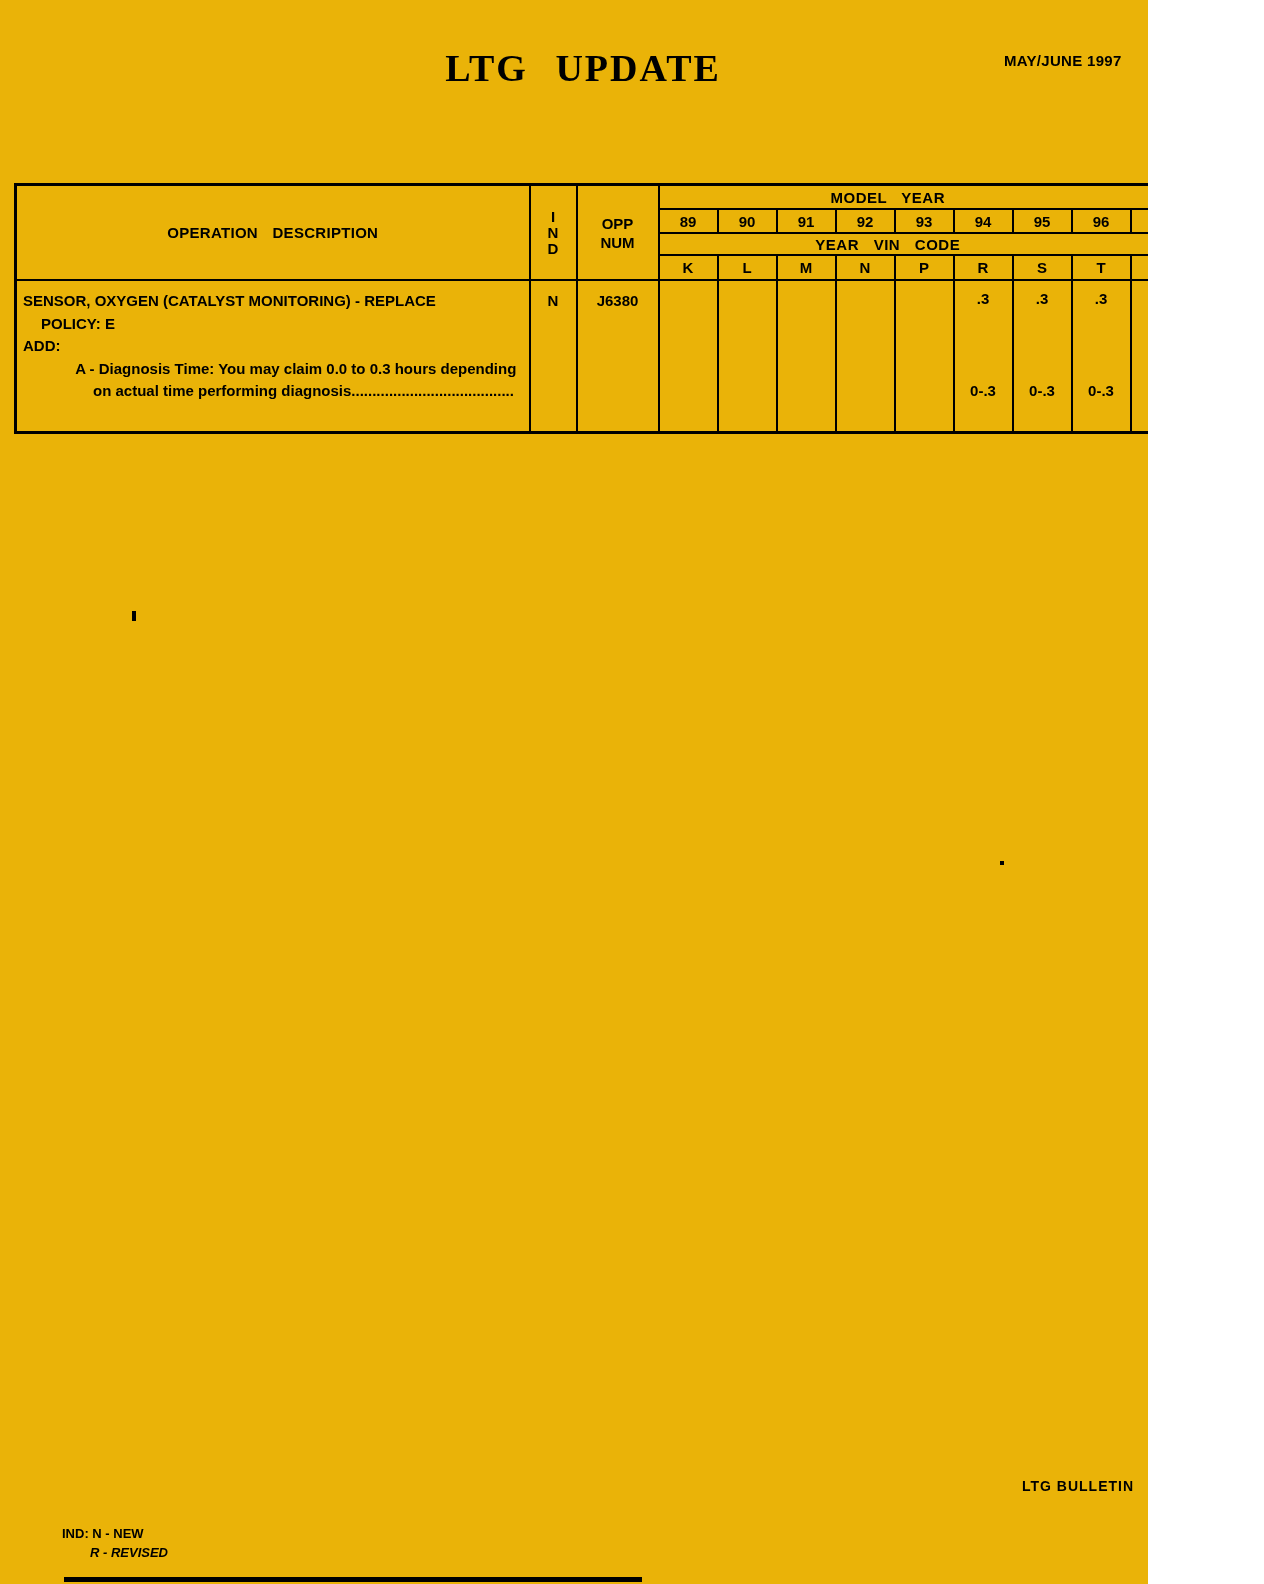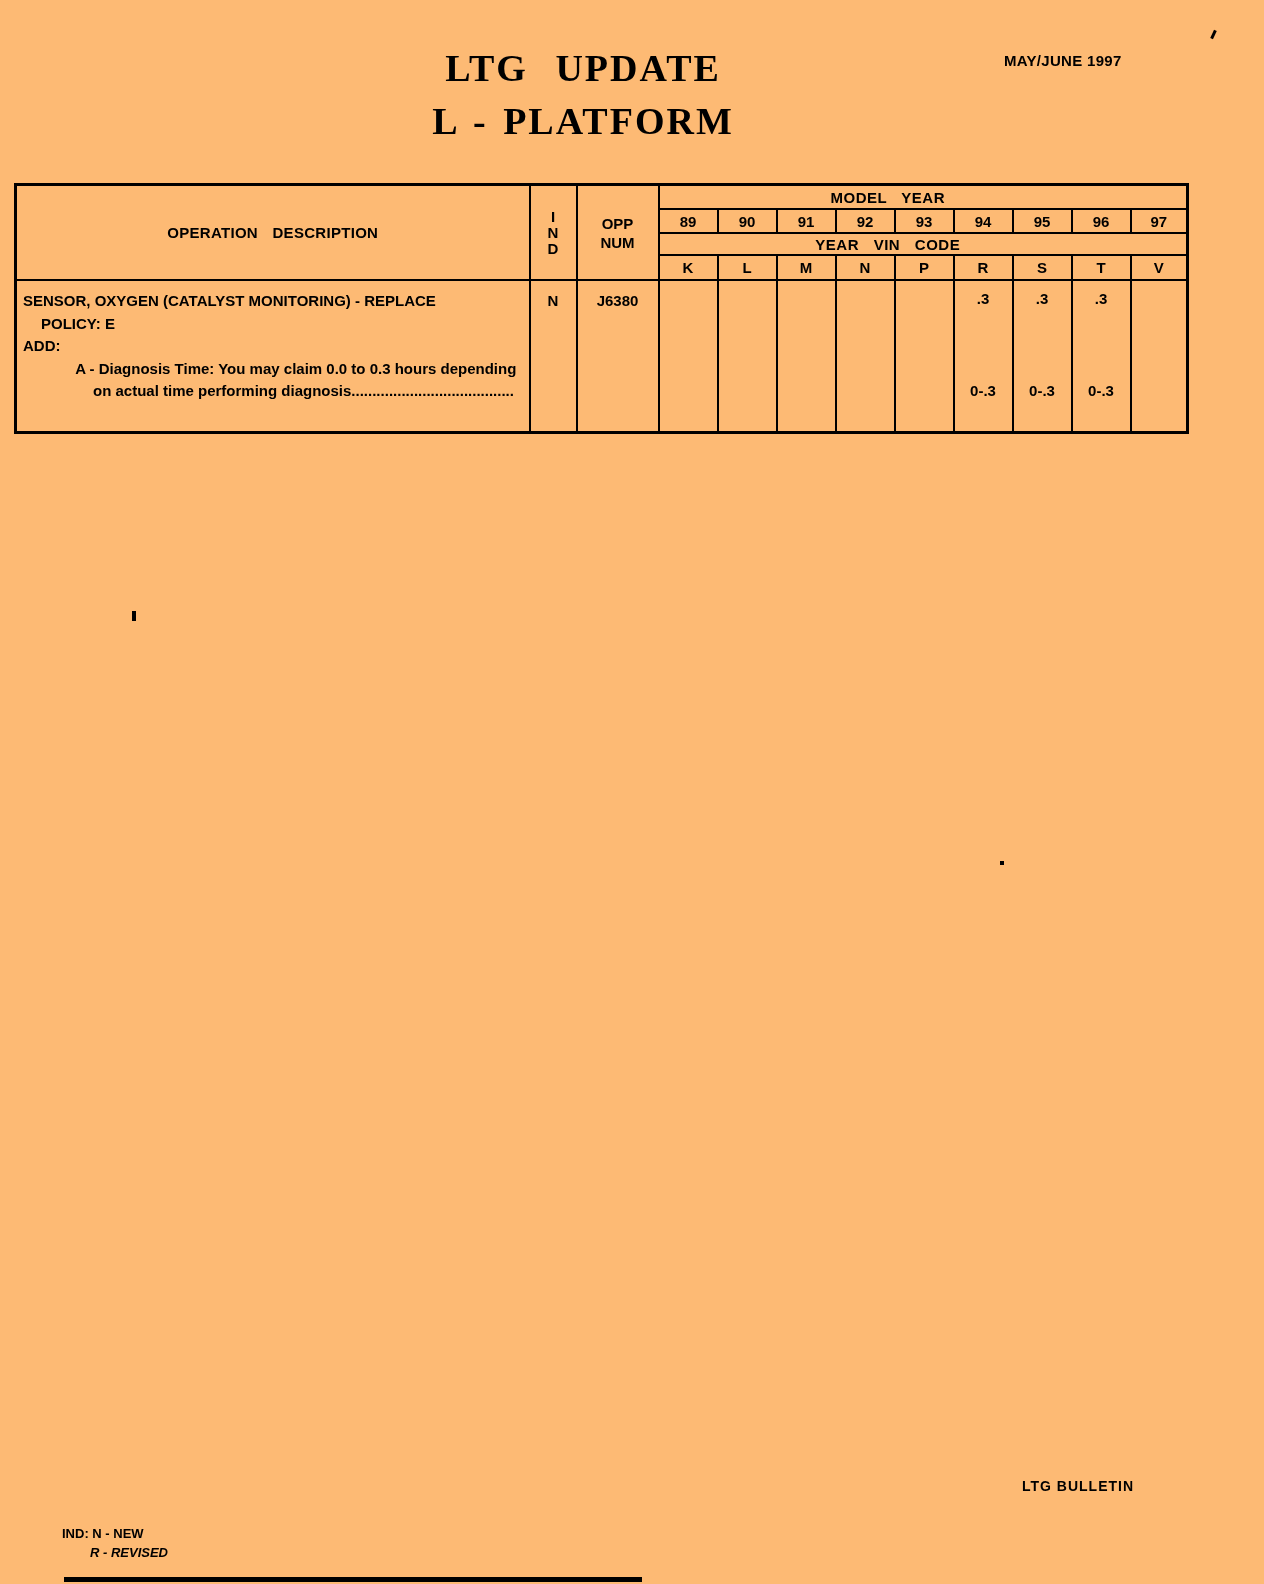--- a/index.html
+++ b/index.html
@@ -1,17 +1,17 @@
 <!DOCTYPE html>
 <html><head>
 <meta charset="utf-8">
 <style>
   html, body { margin:0; padding:0; background:#fff; }
   .page {
-    position:relative; width:1264px; height:1584px; background:#fdba74;
+    position:relative; width:1148px; height:1584px; background:#eab308;
     font-family:"Liberation Sans", sans-serif; color:#000; overflow:hidden;
   }
 
   
   .title-block {
     position:absolute; top:46px; left:0; width:1166px; text-align:center;
     font-family:"Liberation Serif", serif; font-weight:bold; color:#000;
   }
   .title-line1 { font-size:38px; line-height:44px; letter-spacing:2px; word-spacing:16px; }
   .title-line2 { font-size:38px; line-height:44px; letter-spacing:2px; word-spacing:4px; margin-top:9px; }
@@ -77,21 +77,20 @@
   .speck-mid   { left:1000px; top:861px; width:4px; height:4px; }
   .bottom-streak { left:64px; top:1577px; width:578px; height:5px; }
 </style>
 </head>
 <body>
 
 <div class="page">
 
   <div class="title-block">
     <div class="title-line1">LTG UPDATE</div>
-    <div class="title-line2">L - PLATFORM</div>
   </div>
 
   <div class="issue-date">MAY/JUNE 1997</div>
 
   <table class="doc-table">
     <colgroup>
       <col style="width:514px">
         <col style="width:47px">
         <col style="width:82px">
       <col style="width:59px">

